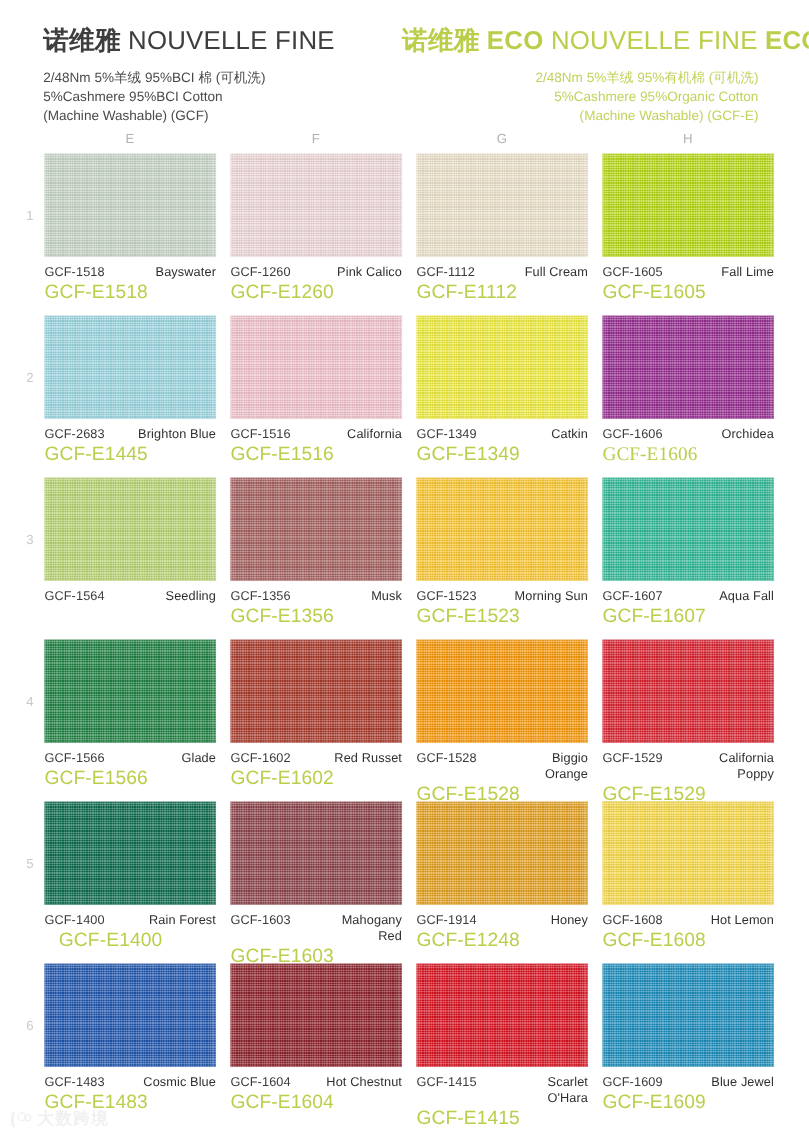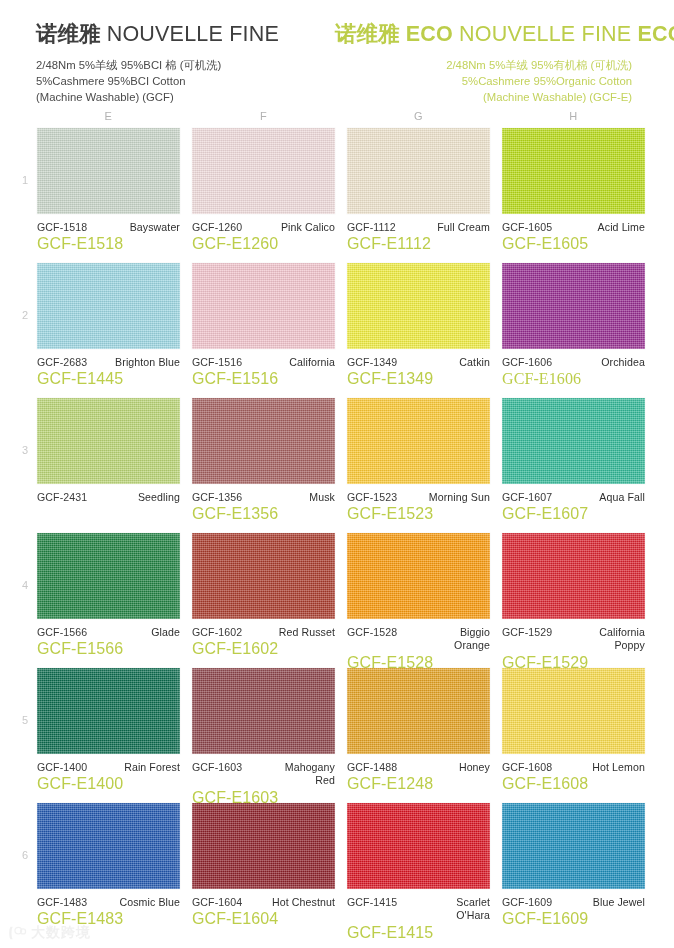--- a/index.html
+++ b/index.html
@@ -152,21 +152,21 @@
                 <span class="name">Full Cream</span>
               </div>
               <div class="ecocode" style="color: rgb(188, 205, 74);">GCF-E1112</div>
             </div>
           </div>
           <div class="cell">
             <div class="swatch" style="background: rgb(182, 217, 21);"></div>
             <div class="labels">
               <div class="lrow">
                 <span class="code">GCF-1605</span>
-                <span class="name">Acid Lime</span>
+                <span class="name">Fall Lime</span>
               </div>
               <div class="ecocode" style="color: rgb(188, 205, 74);">GCF-E1605</div>
             </div>
           </div>
         </div>
       </div>
       <div class="row">
         <div class="rownum">2</div>
         <div class="cells">
           <div class="cell">
@@ -211,21 +211,21 @@
           </div>
         </div>
       </div>
       <div class="row">
         <div class="rownum">3</div>
         <div class="cells">
           <div class="cell">
             <div class="swatch" style="background: rgb(184, 211, 114);"></div>
             <div class="labels">
               <div class="lrow">
-                <span class="code">GCF-2431</span>
+                <span class="code">GCF-1564</span>
                 <span class="name">Seedling</span>
               </div>
               <div class="ecocode" style="color: rgb(188, 205, 74); margin-top: 32px;">GCF-E1564</div>
             </div>
           </div>
           <div class="cell">
             <div class="swatch" style="background: rgb(163, 95, 94);"></div>
             <div class="labels">
               <div class="lrow">
                 <span class="code">GCF-1356</span>
@@ -306,39 +306,39 @@
       <div class="row">
         <div class="rownum">5</div>
         <div class="cells">
           <div class="cell">
             <div class="swatch" style="background: rgb(10, 106, 76);"></div>
             <div class="labels">
               <div class="lrow">
                 <span class="code">GCF-1400</span>
                 <span class="name">Rain Forest</span>
               </div>
-              <div class="ecocode" style="color: rgb(188, 205, 74);">GCF-E1400</div>
+              <div class="ecocode" style="color: rgb(188, 205, 74); margin-left: 12px;">GCF-E1400</div>
             </div>
           </div>
           <div class="cell">
             <div class="swatch" style="background: rgb(138, 66, 72);"></div>
             <div class="labels">
               <div class="lrow">
                 <span class="code">GCF-1603</span>
                 <span class="name">Mahogany
 Red</span>
               </div>
               <div class="ecocode" style="color: rgb(188, 205, 74);">GCF-E1603</div>
             </div>
           </div>
           <div class="cell">
             <div class="swatch" style="background: rgb(226, 160, 32);"></div>
             <div class="labels">
               <div class="lrow">
-                <span class="code">GCF-1488</span>
+                <span class="code">GCF-1914</span>
                 <span class="name">Honey</span>
               </div>
               <div class="ecocode" style="color: rgb(188, 205, 74);">GCF-E1248</div>
             </div>
           </div>
           <div class="cell">
             <div class="swatch" style="background: rgb(247, 217, 74);"></div>
             <div class="labels">
               <div class="lrow">
                 <span class="code">GCF-1608</span>

